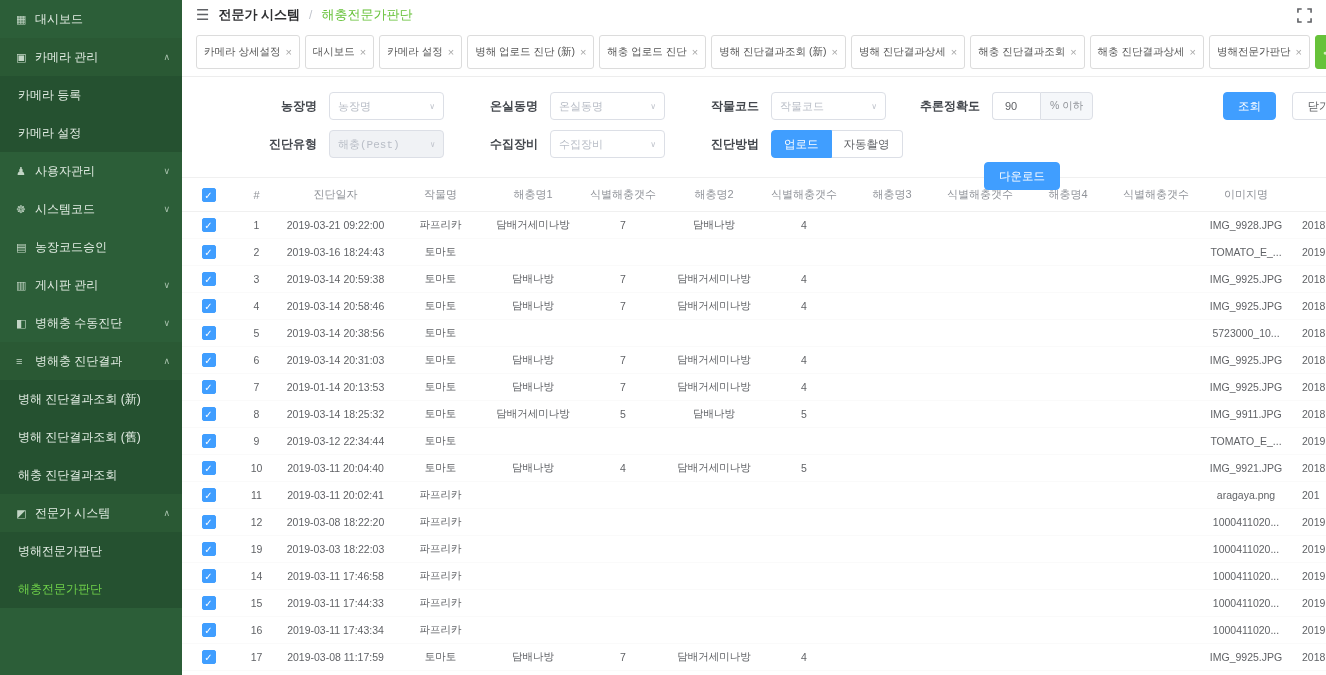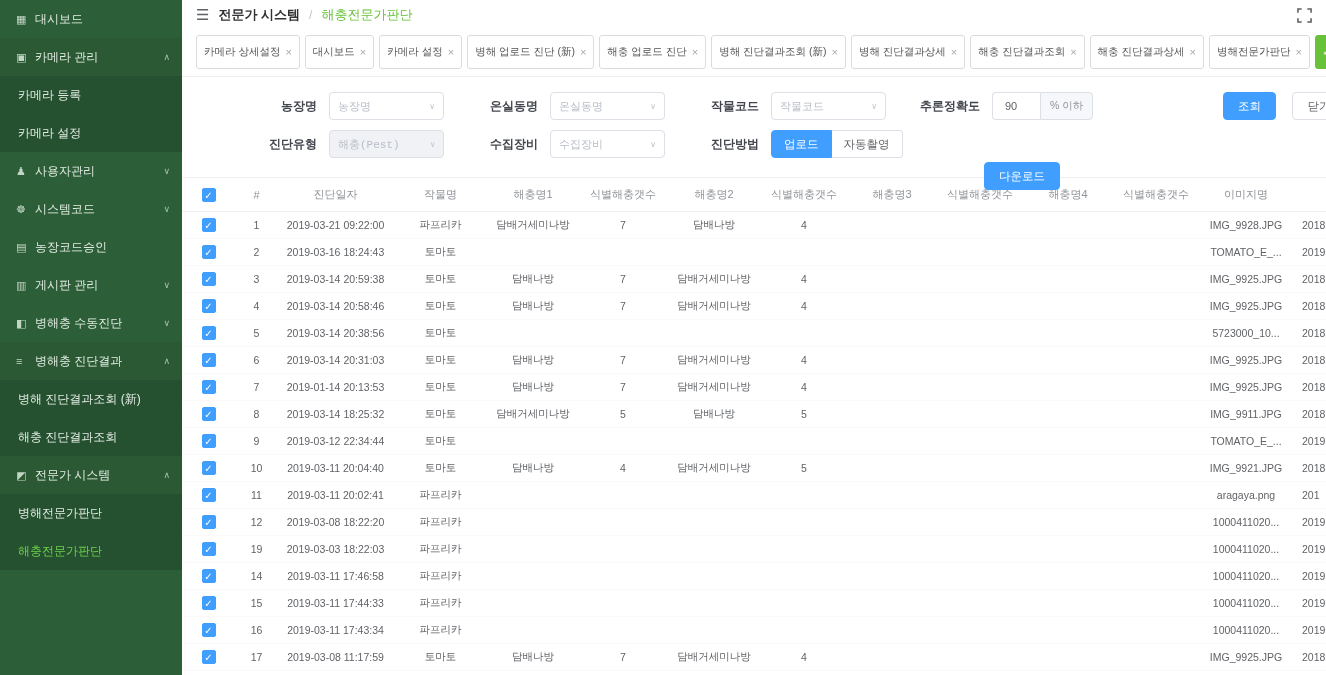--- a/index.html
+++ b/index.html
@@ -120,20 +120,23 @@
       </div>
       <div class="side-item open">
         <span class="s-icon">≡</span>
         <span class="s-label">병해충 진단결과</span>
         <span class="chev">∧</span>
       </div>
       <div class="side-item sub">
         <span class="s-label">병해 진단결과조회 (新)</span>
       </div>
       <div class="side-item sub">
+        <span class="s-label">병해 진단결과조회 (舊)</span>
+      </div>
+      <div class="side-item sub">
         <span class="s-label">해충 진단결과조회</span>
       </div>
       <div class="side-item open">
         <span class="s-icon">◩</span>
         <span class="s-label">전문가 시스템</span>
         <span class="chev">∧</span>
       </div>
       <div class="side-item sub">
         <span class="s-label">병해전문가판단</span>
       </div>

